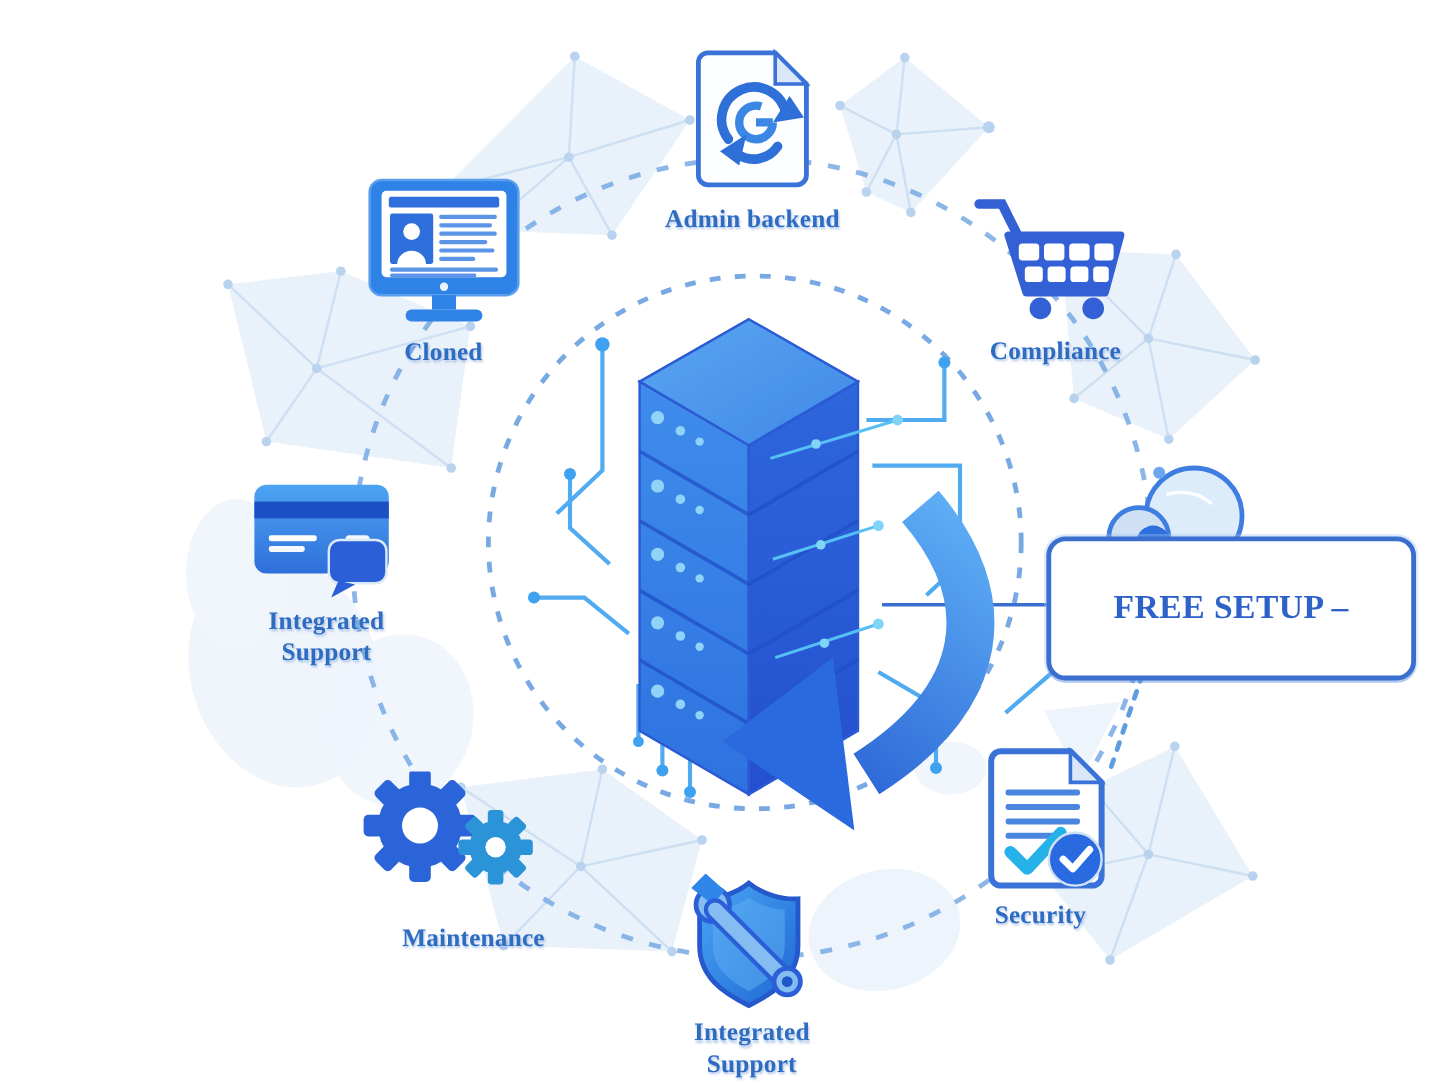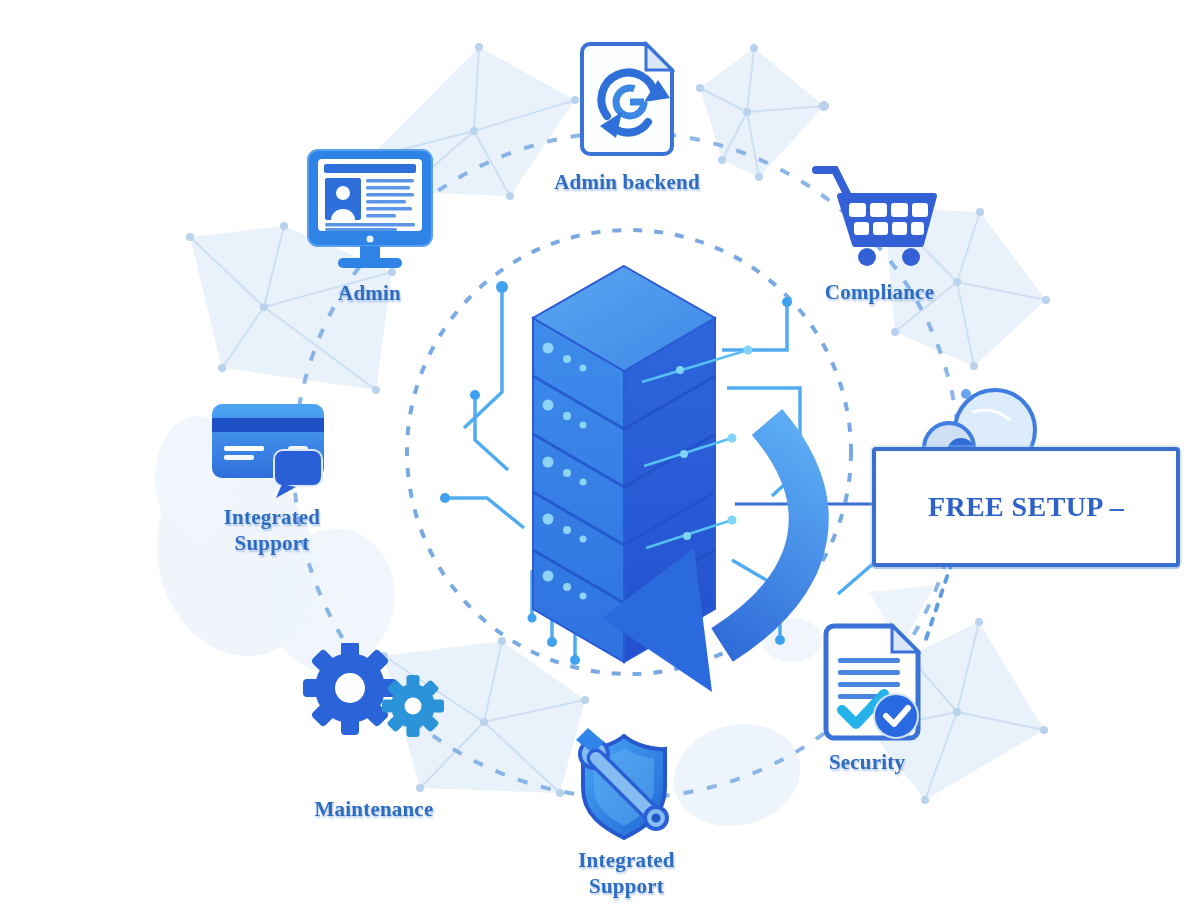--- a/index.html
+++ b/index.html
@@ -10,21 +10,21 @@
   }
   #bg{position:absolute;left:0;top:0;z-index:1;}
   .node{position:absolute;z-index:5;}
   .node-label{
     position:absolute;z-index:6;text-align:center;font-weight:bold;font-size:21px;
     color:#2e6cc2;line-height:1.22;letter-spacing:.2px;
     text-shadow:0 1px 0 rgba(200,222,248,.95), 1px 2px 2px rgba(60,100,180,.38);
   }
   #callout{
     position:absolute;left:840px;top:447px;width:300px;height:112px;z-index:8;
-    background:#ffffff;border:4px solid #3a6fd0;border-radius:4px;
+    background:#ffffff;border:4px solid #3a6fd0;border-radius:16px;
     display:flex;flex-direction:column;align-items:center;justify-content:center;
     box-shadow:0 2px 0 rgba(58,111,208,.28), 0 0 0 2px rgba(160,195,240,.35);
   }
   #callout .line{
     font-weight:bold;font-size:28px;color:#2f62c8;line-height:1.32;letter-spacing:.4px;white-space:nowrap;
   }
 </style>
 </head>
 <body>
 
@@ -317,21 +317,21 @@
         <rect x="62" y="61" width="46" height="3.5" rx="1.5"></rect>
           <rect x="62" y="68" width="30" height="3.5" rx="1.5"></rect>
         <rect x="21" y="77" width="90" height="3.5" rx="1.5"></rect>
           <rect x="21" y="82" width="72" height="3" rx="1.5"></rect>
       </g>
       <circle cx="66" cy="93" r="3.5" fill="#eaf2fc"></circle>
       <rect x="56" y="100" width="20" height="12" fill="#2f82e6"></rect>
       <rect x="34" y="112" width="64" height="10" rx="5" fill="#2f82e6"></rect>
     </svg>
   </div>
-  <div class="node-label" style="left:265px;top:281px;width:145px;">Admin</div>
+  <div class="node-label" style="left:265px;top:281px;width:145px;">Cloned</div>
 
   <div class="node" style="left:178px;top:398px;">
     <svg width="124" height="102" viewBox="0 0 124 102">
       <defs>
         <linearGradient id="cardGrad" x1="0" y1="0" x2="0" y2="1">
           <stop offset="0" stop-color="#4da4f2"></stop>
             <stop offset="1" stop-color="#2f6fdb"></stop>
         </linearGradient>
       </defs>
       <rect x="2" y="6" width="112" height="74" rx="10" fill="url(#cardGrad)"></rect>
@@ -370,21 +370,21 @@
           <rect x="-6.5" y="-31" width="13" height="12" rx="3" transform="rotate(180)"></rect>
           <rect x="-6.5" y="-31" width="13" height="12" rx="3" transform="rotate(225)"></rect>
           <rect x="-6.5" y="-31" width="13" height="12" rx="3" transform="rotate(270)"></rect>
           <rect x="-6.5" y="-31" width="13" height="12" rx="3" transform="rotate(315)"></rect>
         </g>
         <circle r="22"></circle>
         <circle r="8.5" fill="#ffffff"></circle>
       </g>
     </svg>
   </div>
-  <div class="node-label" style="left:262px;top:797px;width:160px;">Maintenance</div>
+  <div class="node-label" style="left:262px;top:769px;width:160px;text-align:right;">Maintenance</div>
 
   <div class="node" style="left:540px;top:728px;">
     <svg width="110" height="118" viewBox="0 0 110 118">
       <defs>
         <linearGradient id="shieldGrad" x1="0" y1="0" x2="1" y2="1">
           <stop offset="0" stop-color="#4aa6f4"></stop>
             <stop offset="1" stop-color="#1e66d4"></stop>
         </linearGradient>
       </defs>
       <path d="M52 8 C63 17 80 22 93 21 V60 C93 86 74 99 52 110 C30 99 11 86 11 60 V21 C24 22 41 17 52 8 Z" fill="url(#shieldGrad)" stroke="#2558cc" stroke-width="4"></path>

